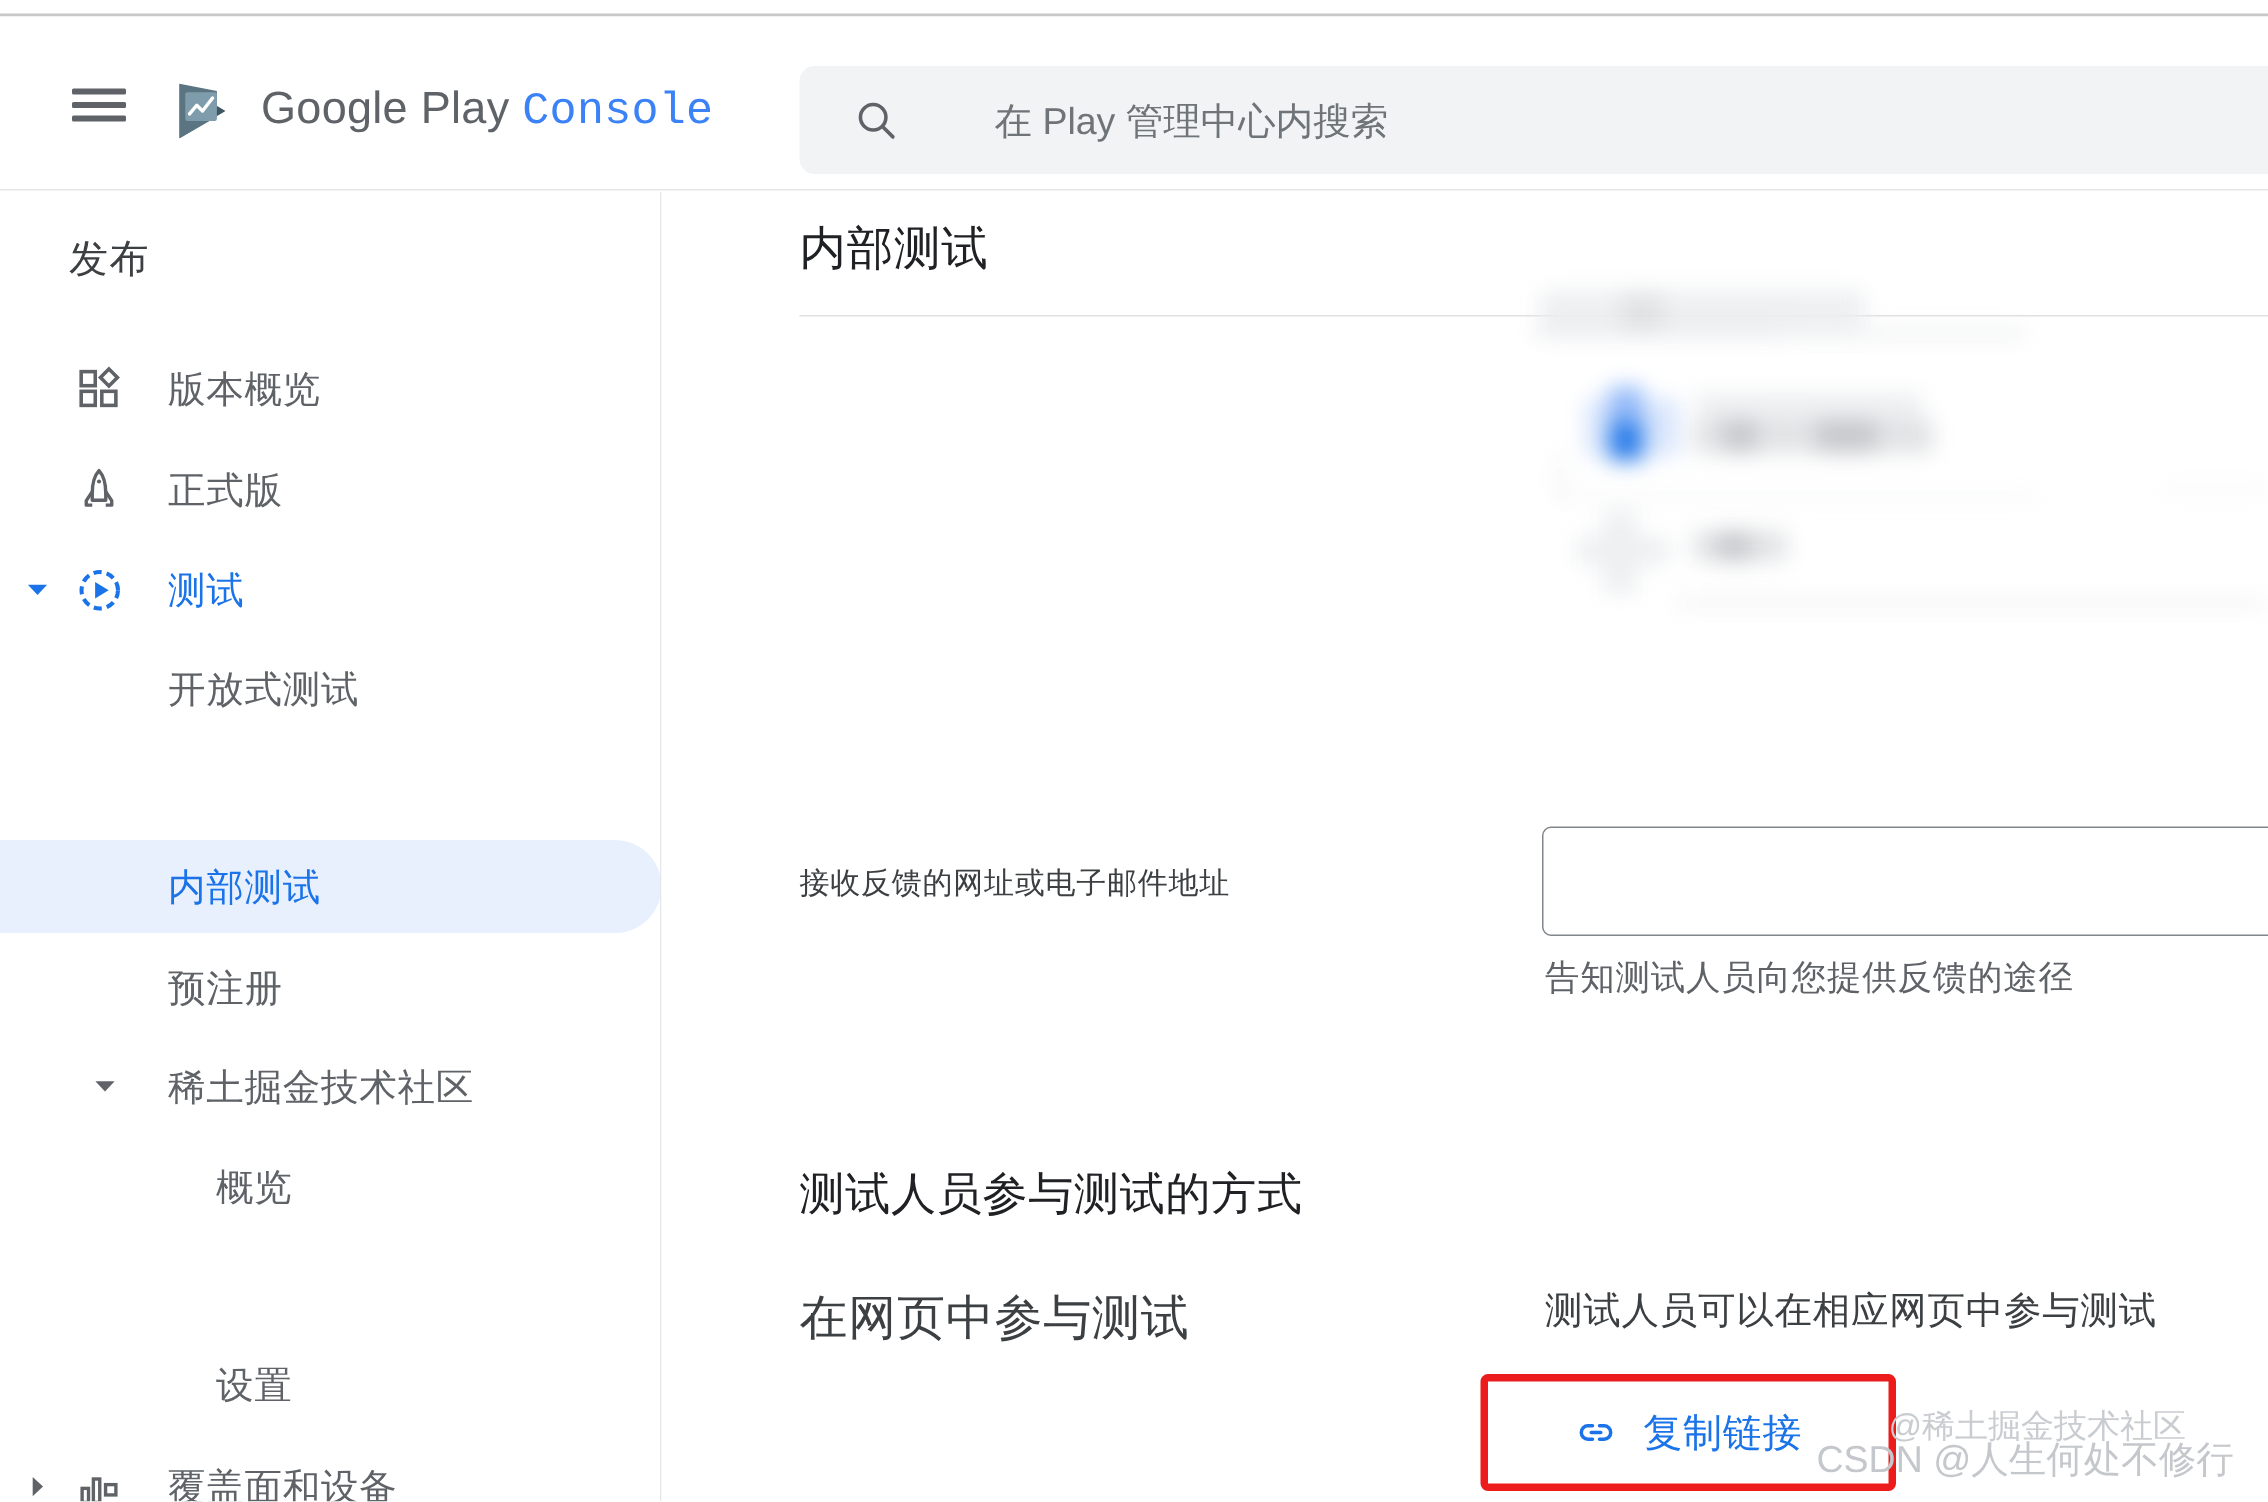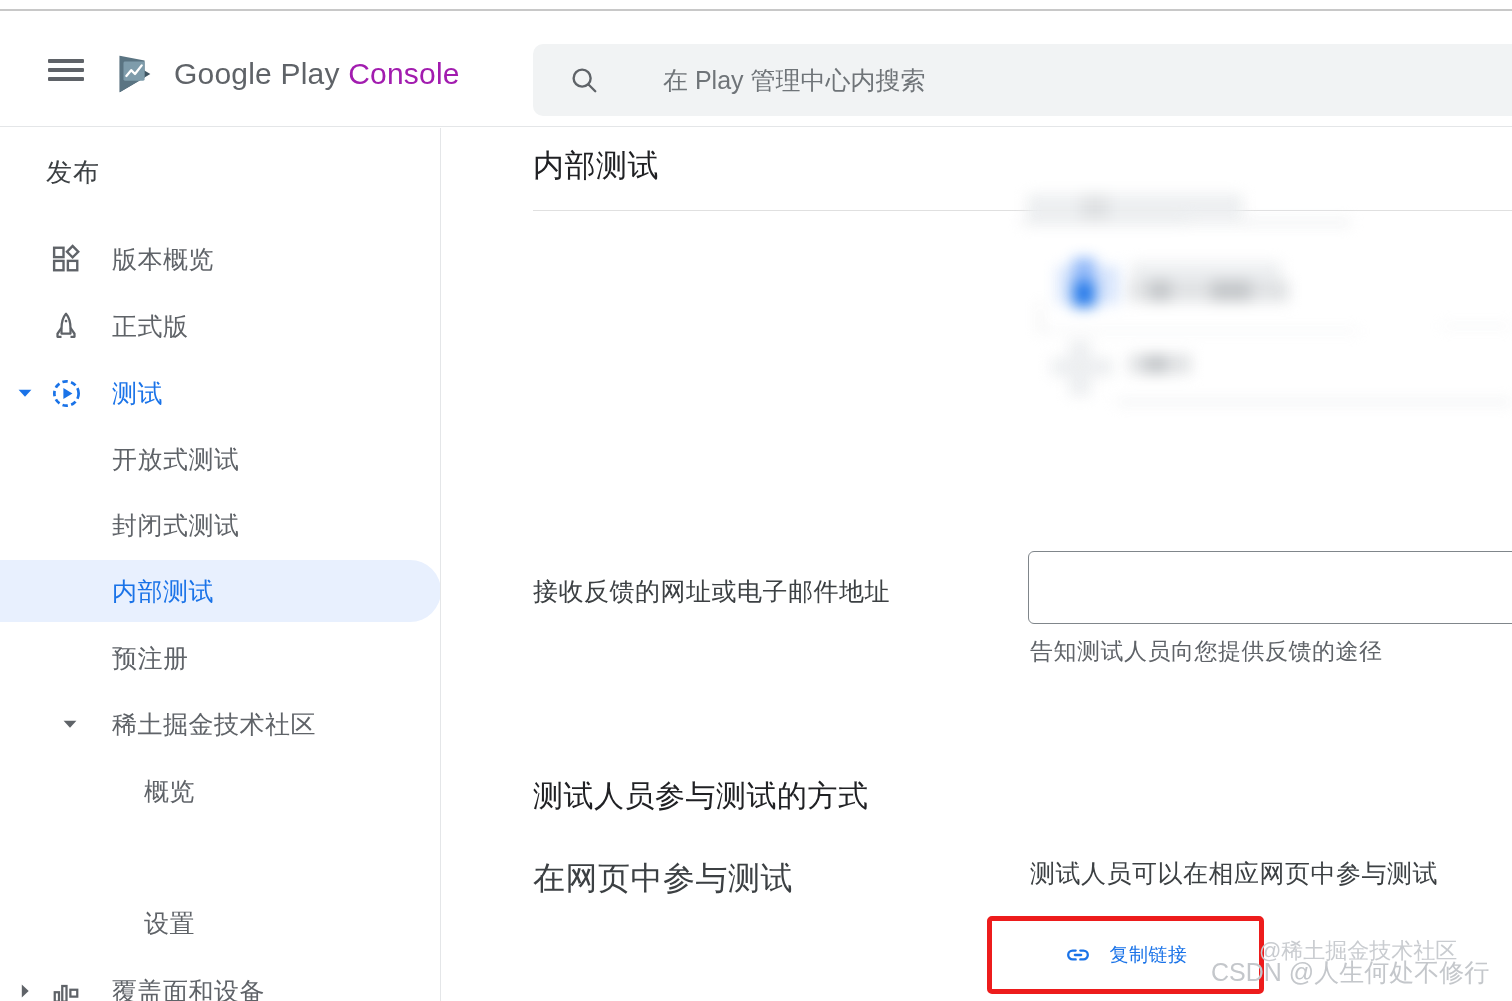--- a/index.html
+++ b/index.html
@@ -55,21 +55,21 @@
     display: flex; align-items: center; gap: 16px;
   }
   .brand-mark { width: 46px; height: 46px; display:block; }
   .brand-text {
     font-size: 30px;
     letter-spacing: 0.2px;
     white-space: nowrap;
     line-height: 1;
   }
   .brand-text .b1 { color: #5f6368; }
-  .brand-text .b2 { color: #a21caf; }
+  .brand-text .b2 { color: #3b82f6; font-family: Liberation Mono, monospace; }
 
   .searchbar {
     position: absolute;
     left: 533px; top: 33px;
     width: 979px; height: 72px;
     background: #f1f3f4;
     border-radius: 10px 0 0 10px;
     display: flex; align-items: center;
     cursor: text;
   }
@@ -178,21 +178,21 @@
     left: 587px; top: 437px;
     font-size: 25px;
     color: #1a73e8;
     letter-spacing: 0.5px;
     cursor: pointer;
   }
 
   .field-label {
     position: absolute;
     left: 92px; top: 447px;
-    font-size: 25px;
+    font-size: 20px;
     color: #3c4043;
     letter-spacing: 0.5px;
   }
   .text-input {
     position: absolute;
     left: 587px; top: 423px;
     width: 500px; height: 73px;
     border: 1px solid #80868b;
     border-radius: 6px;
     background: #ffffff;
@@ -245,21 +245,21 @@
     left: 556px; top: 798px;
     width: 257px; height: 58px;
     background: #ffffff;
     border: none;
     display: flex; align-items: center; justify-content: center;
     gap: 18px;
     cursor: pointer;
     font-family: "Liberation Sans", sans-serif;
   }
   .copy-btn .lbl {
-    font-size: 19px;
+    font-size: 26px;
     color: #1a73e8;
     letter-spacing: 0.5px;
   }
 
   
   .watermark {
     position: absolute;
     left: 770px; top: 800px;
     width: 290px; height: 80px;
     pointer-events: none;
@@ -357,23 +357,20 @@
           <circle cx="12" cy="8" r="1.1" fill="#5f6368"></circle>
         </svg>
       </div>
       <div class="sb-label lvl1">正式版</div>
     </div>
 
     <div class="sb-row" style="top:300px">
       <div class="sb-label lvl2">开放式测试</div>
     </div>
 
-    <div class="sb-row" style="top:366px">
-      <div class="sb-label lvl2">封闭式测试</div>
-    </div>
 
     <div class="sb-row active" style="top:432px">
       <div class="sb-label lvl2 blue">内部测试</div>
     </div>
 
     <div class="sb-row" style="top:499px">
       <div class="sb-label lvl2">预注册</div>
     </div>
 
     <div class="sb-row" style="top:565px">

